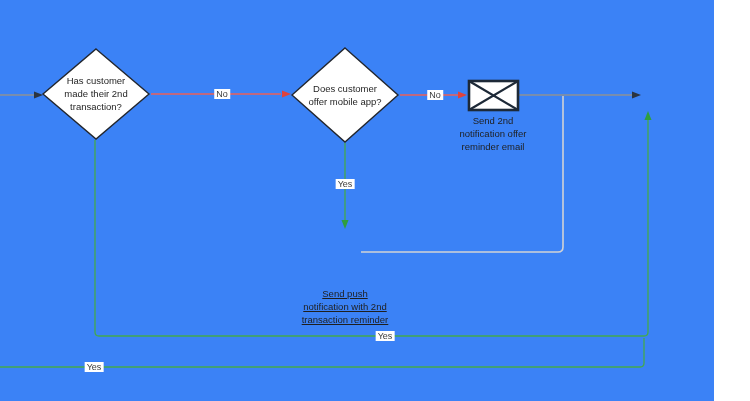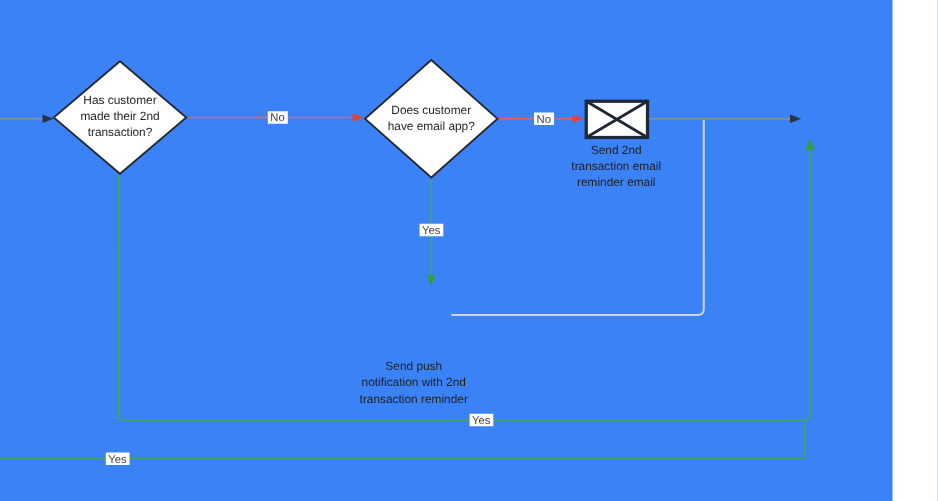--- a/index.html
+++ b/index.html
@@ -93,27 +93,27 @@
       <rect x="469" y="81" width="49" height="29" fill="#ffffff" stroke="#1d2937" stroke-width="2.6"></rect>
       <path d="M 469,81 L 518,110 M 518,81 L 469,110" fill="none" stroke="#1d2937" stroke-width="2.2"></path>
     </g>
   </svg>
 
   <div class="node-label" style="left:46px; top:74px; width:100px;">Has customer
 made their 2nd
 transaction?</div>
 
   <div class="node-label" style="left:295px; top:82px; width:100px;">Does customer
-have email app?</div>
+offer mobile app?</div>
 
   <div class="node-label" style="left:438px; top:114px; width:110px;">Send 2nd
-transaction email
+notification offer
 reminder email</div>
 
-  <div class="node-label" style="left:276px; top:287px; width:110px;">Send push
+  <div class="node-label" style="left:290px; top:287px; width:110px;text-decoration:underline;">Send push
 notification with 2nd
 transaction reminder</div>
 
   <div class="edge-label" style="left:222px; top:94px;">No</div>
 
   <div class="edge-label" style="left:435px; top:95px;">No</div>
 
   <div class="edge-label" style="left:345px; top:184px;">Yes</div>
 
   <div class="edge-label" style="left:385px; top:336px;">Yes</div>

